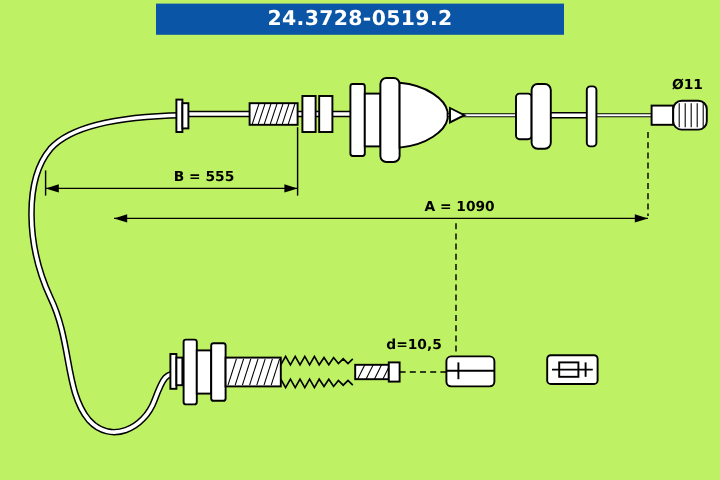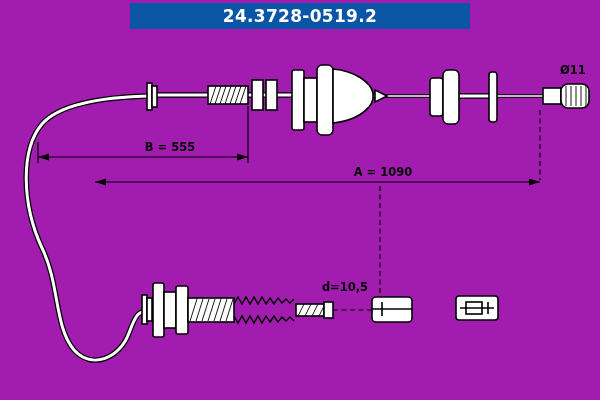--- a/index.html
+++ b/index.html
@@ -1,17 +1,17 @@
 <!DOCTYPE html>
 <html><head>
 <meta charset="utf-8">
 <style>
   html,body { margin:0; padding:0; background:#fff; }
   .page {
-    position:relative; width:600px; height:400px; background:#a21caf;
+    position:relative; width:600px; height:400px; background:#bef264;
     font-family:"DejaVu Sans", sans-serif; overflow:hidden;
   }
   .header-bar {
     position:absolute; left:130px; top:3px; width:340px; height:26px;
     background:#0a55a5; color:#ffffff;
     display:flex; align-items:center; justify-content:center; gap:28px;
     font-weight:bold; font-size:17px; letter-spacing:0.3px;
   }
   svg.drawing { position:absolute; left:0; top:0; }
   .co  { fill:none; stroke:#000; stroke-width:5.5; }

